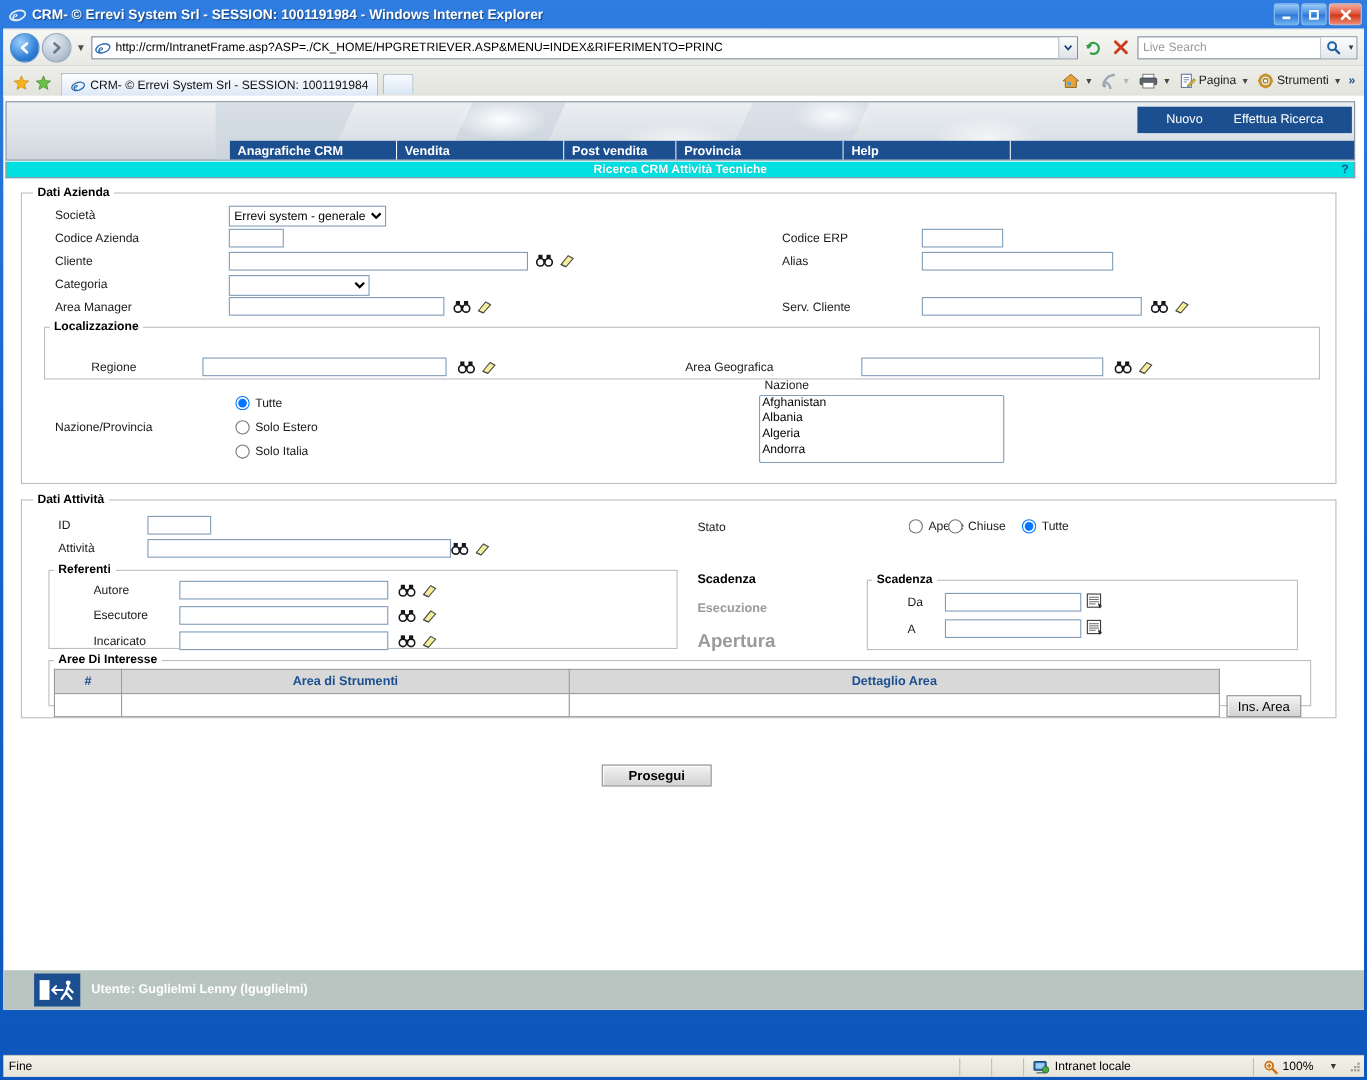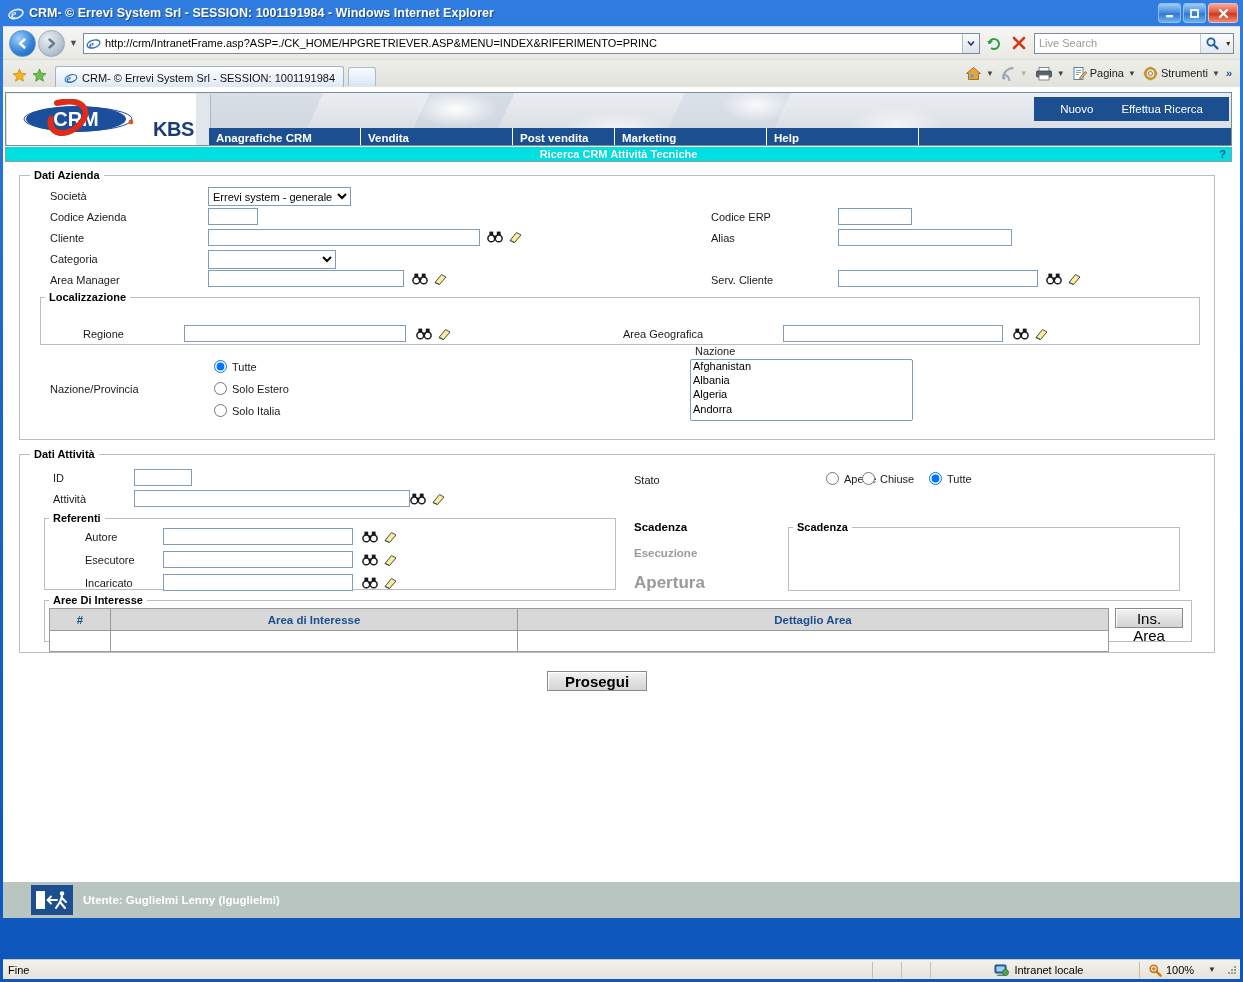--- a/index.html
+++ b/index.html
@@ -195,22 +195,23 @@
   }
   .tbl{border-collapse:collapse;width:100%;font-size:11px;}
   .tbl th{
     background:#d8d8d8;border:1px solid #9a9a9a;color:#1b4f8f;font-weight:bold;
     font-size:11.5px;height:19px;
   }
   .tbl td{background:#fff;border:1px solid #9a9a9a;height:18px;}
   .btn{
     background:linear-gradient(180deg,#f4f4f4 0%,#e3e3e3 45%,#d4d4d4 100%);
     border:1px solid #8a8a8a;box-shadow:inset 1px 1px 0 #fff;
-    font-size:15px;font-weight:bold;color:#000;font-family:"Liberation Sans",sans-serif;
+    font-size:12px;font-weight:bold;color:#000;font-family:"Liberation Sans",sans-serif;
     cursor:pointer;
+    margin-top:24px;
   }
   .btn.plain{font-weight:normal;}
   .footer{
     position:absolute;left:0;bottom:0;width:1237px;height:36px;
     background:#b9c5c1;display:flex;align-items:center;
   }
   .logout-ic{
     width:42px;height:30px;margin-left:28px;background:#1b4f8f;
     display:flex;align-items:center;justify-content:center;flex:0 0 auto;
   }
@@ -384,41 +385,31 @@
         <span class="ca">▼</span>
       </span>
       <span class="chev">»</span>
     </div>
   </div>
 
   <div class="page">
 
     <div class="appshell">
       <div class="hdrband">
-        <div class="logo-box">
-          <svg class="logo-crm" viewBox="0 0 120 40">
-            <ellipse cx="55" cy="20" rx="50" ry="13" fill="#1b4f9c"></ellipse>
-            <text x="55" y="27" font-size="20" font-weight="bold" fill="#fff" text-anchor="middle" font-family="Liberation Sans, sans-serif">CRM</text>
-            <ellipse cx="57" cy="20" rx="54" ry="12" fill="none" stroke="#1b4f9c" stroke-width="1"></ellipse>
-            <path d="M36 4 C62 -2 72 12 58 26 C44 40 26 34 30 20" fill="none" stroke="#e02b18" stroke-width="6" stroke-linecap="round"></path>
-            <circle cx="110" cy="23" r="2.4" fill="#e8541f"></circle>
-          </svg>
-          <span class="kbs">KBS</span>
-        </div>
 
         <div class="topactions">
           <span class="topaction">Nuovo</span>
           <span class="topaction">Effettua Ricerca</span>
         </div>
 
         <div class="menubar">
           <div class="menuitem" style="width:152px">Anagrafiche CRM</div>
           <div class="menuitem" style="width:152px">Vendita</div>
           <div class="menuitem" style="width:102px">Post vendita</div>
-          <div class="menuitem" style="width:152px">Marketing</div>
+          <div class="menuitem" style="width:152px">Provincia</div>
           <div class="menuitem" style="width:152px">Help</div>
           <div class="menuitem" style="flex:1;border-right:0"></div>
         </div>
       </div>
 
       <div class="titlebar-page">
         <span class="tp-txt">Ricerca CRM Attività Tecniche</span>
         <span class="tp-help">?</span>
       </div>
     </div>
@@ -668,30 +659,50 @@
               </span>
             </div>
           </fieldset>
 
           <span style="position:absolute;left:608px;top:57px;font-weight:bold;font-size:11.5px;color:#000;">Scadenza</span>
           <span style="position:absolute;left:608px;top:83px;font-weight:bold;font-size:11.5px;color:#9a9a9a;">Esecuzione</span>
           <span style="position:absolute;left:608px;top:109px;font-weight:bold;font-size:17px;color:#9a9a9a;">Apertura</span>
 
           <fieldset style="position:absolute;left:762px;top:57px;width:390px;height:68px;">
             <legend>Scadenza</legend>
+            <div style="position:relative;height:58px;">
+              <span class="lbl" style="position:absolute;left:36px;top:9px;">Da</span>
+              <input class="t" style="position: absolute; left: 70px; top: 6px; width: 124px;">
+              <span class="ic cal" style="position:absolute;left:198px;top:5px;">
+                <svg width="16" height="16" viewBox="0 0 16 16">
+                    <rect x="1.5" y="2" width="12" height="12" fill="#fdfdfd" stroke="#3a3a3a" stroke-width="1"></rect>
+                    <path d="M3 5 h9 M3 7 h9 M3 9 h9 M3 11 h6" stroke="#6b6b6b" stroke-width=".9"></path>
+                    <path d="M11 10 l4 3 l-2 .6 l-.6 1.8 z" fill="#2a2a2a"></path>
+                  </svg>
+              </span>
+              <span class="lbl" style="position:absolute;left:36px;top:33px;">A</span>
+              <input class="t" style="position: absolute; left: 70px; top: 30px; width: 124px;">
+              <span class="ic cal" style="position:absolute;left:198px;top:29px;">
+                <svg width="16" height="16" viewBox="0 0 16 16">
+                    <rect x="1.5" y="2" width="12" height="12" fill="#fdfdfd" stroke="#3a3a3a" stroke-width="1"></rect>
+                    <path d="M3 5 h9 M3 7 h9 M3 9 h9 M3 11 h6" stroke="#6b6b6b" stroke-width=".9"></path>
+                    <path d="M11 10 l4 3 l-2 .6 l-.6 1.8 z" fill="#2a2a2a"></path>
+                  </svg>
+              </span>
+            </div>
           </fieldset>
 
           <fieldset style="position:absolute;left:18px;top:130px;width:1146px;height:46px;">
             <legend>Aree Di Interesse</legend>
             <div style="position:relative;height:38px;padding:2px 4px 0 4px;">
               <table class="tbl" style="width:1060px;">
                 <thead>
                   <tr>
                     <th style="width:58px;">#</th>
-                    <th style="width:404px;">Area di Interesse</th>
+                    <th style="width:404px;">Area di Strumenti</th>
                     <th>Dettaglio Area</th>
                   </tr>
                 </thead>
                 <tbody>
                   <tr>
                     <td></td>
                     <td></td>
                     <td></td>
                   </tr>
                 </tbody>
@@ -721,21 +732,21 @@
   </div>
 
   <div class="statusbar">
     <span class="sb-text">Fine</span>
     <span style="flex:1"></span>
     <span class="sb-sep"></span>
     <span style="width:28px"></span>
     <span class="sb-sep"></span>
     <span style="width:28px"></span>
     <span class="sb-sep"></span>
-    <span class="sb-zone" style="width:200px;padding-left:8px;justify-content:center;">
+    <span class="sb-zone" style="width:200px;padding-left:8px;">
       <svg width="15" height="14" viewBox="0 0 15 14" style="margin-right:5px">
         <rect x="1" y="2" width="11" height="8" rx="1" fill="#2f6fb5" stroke="#1b4470" stroke-width="1"></rect>
         <rect x="2.5" y="3.5" width="8" height="5" fill="#9ed0f5"></rect>
         <path d="M4 11.5 h7 l1.5 1.5 h-10 z" fill="#6a7a88"></path>
         <circle cx="11.5" cy="9.5" r="3" fill="#4aa84a" stroke="#2c6e2c" stroke-width=".8"></circle>
       </svg>
       <span>Intranet locale</span>
     </span>
     <span class="sb-sep"></span>
     <span class="sb-zoom" style="padding-left:8px;">

